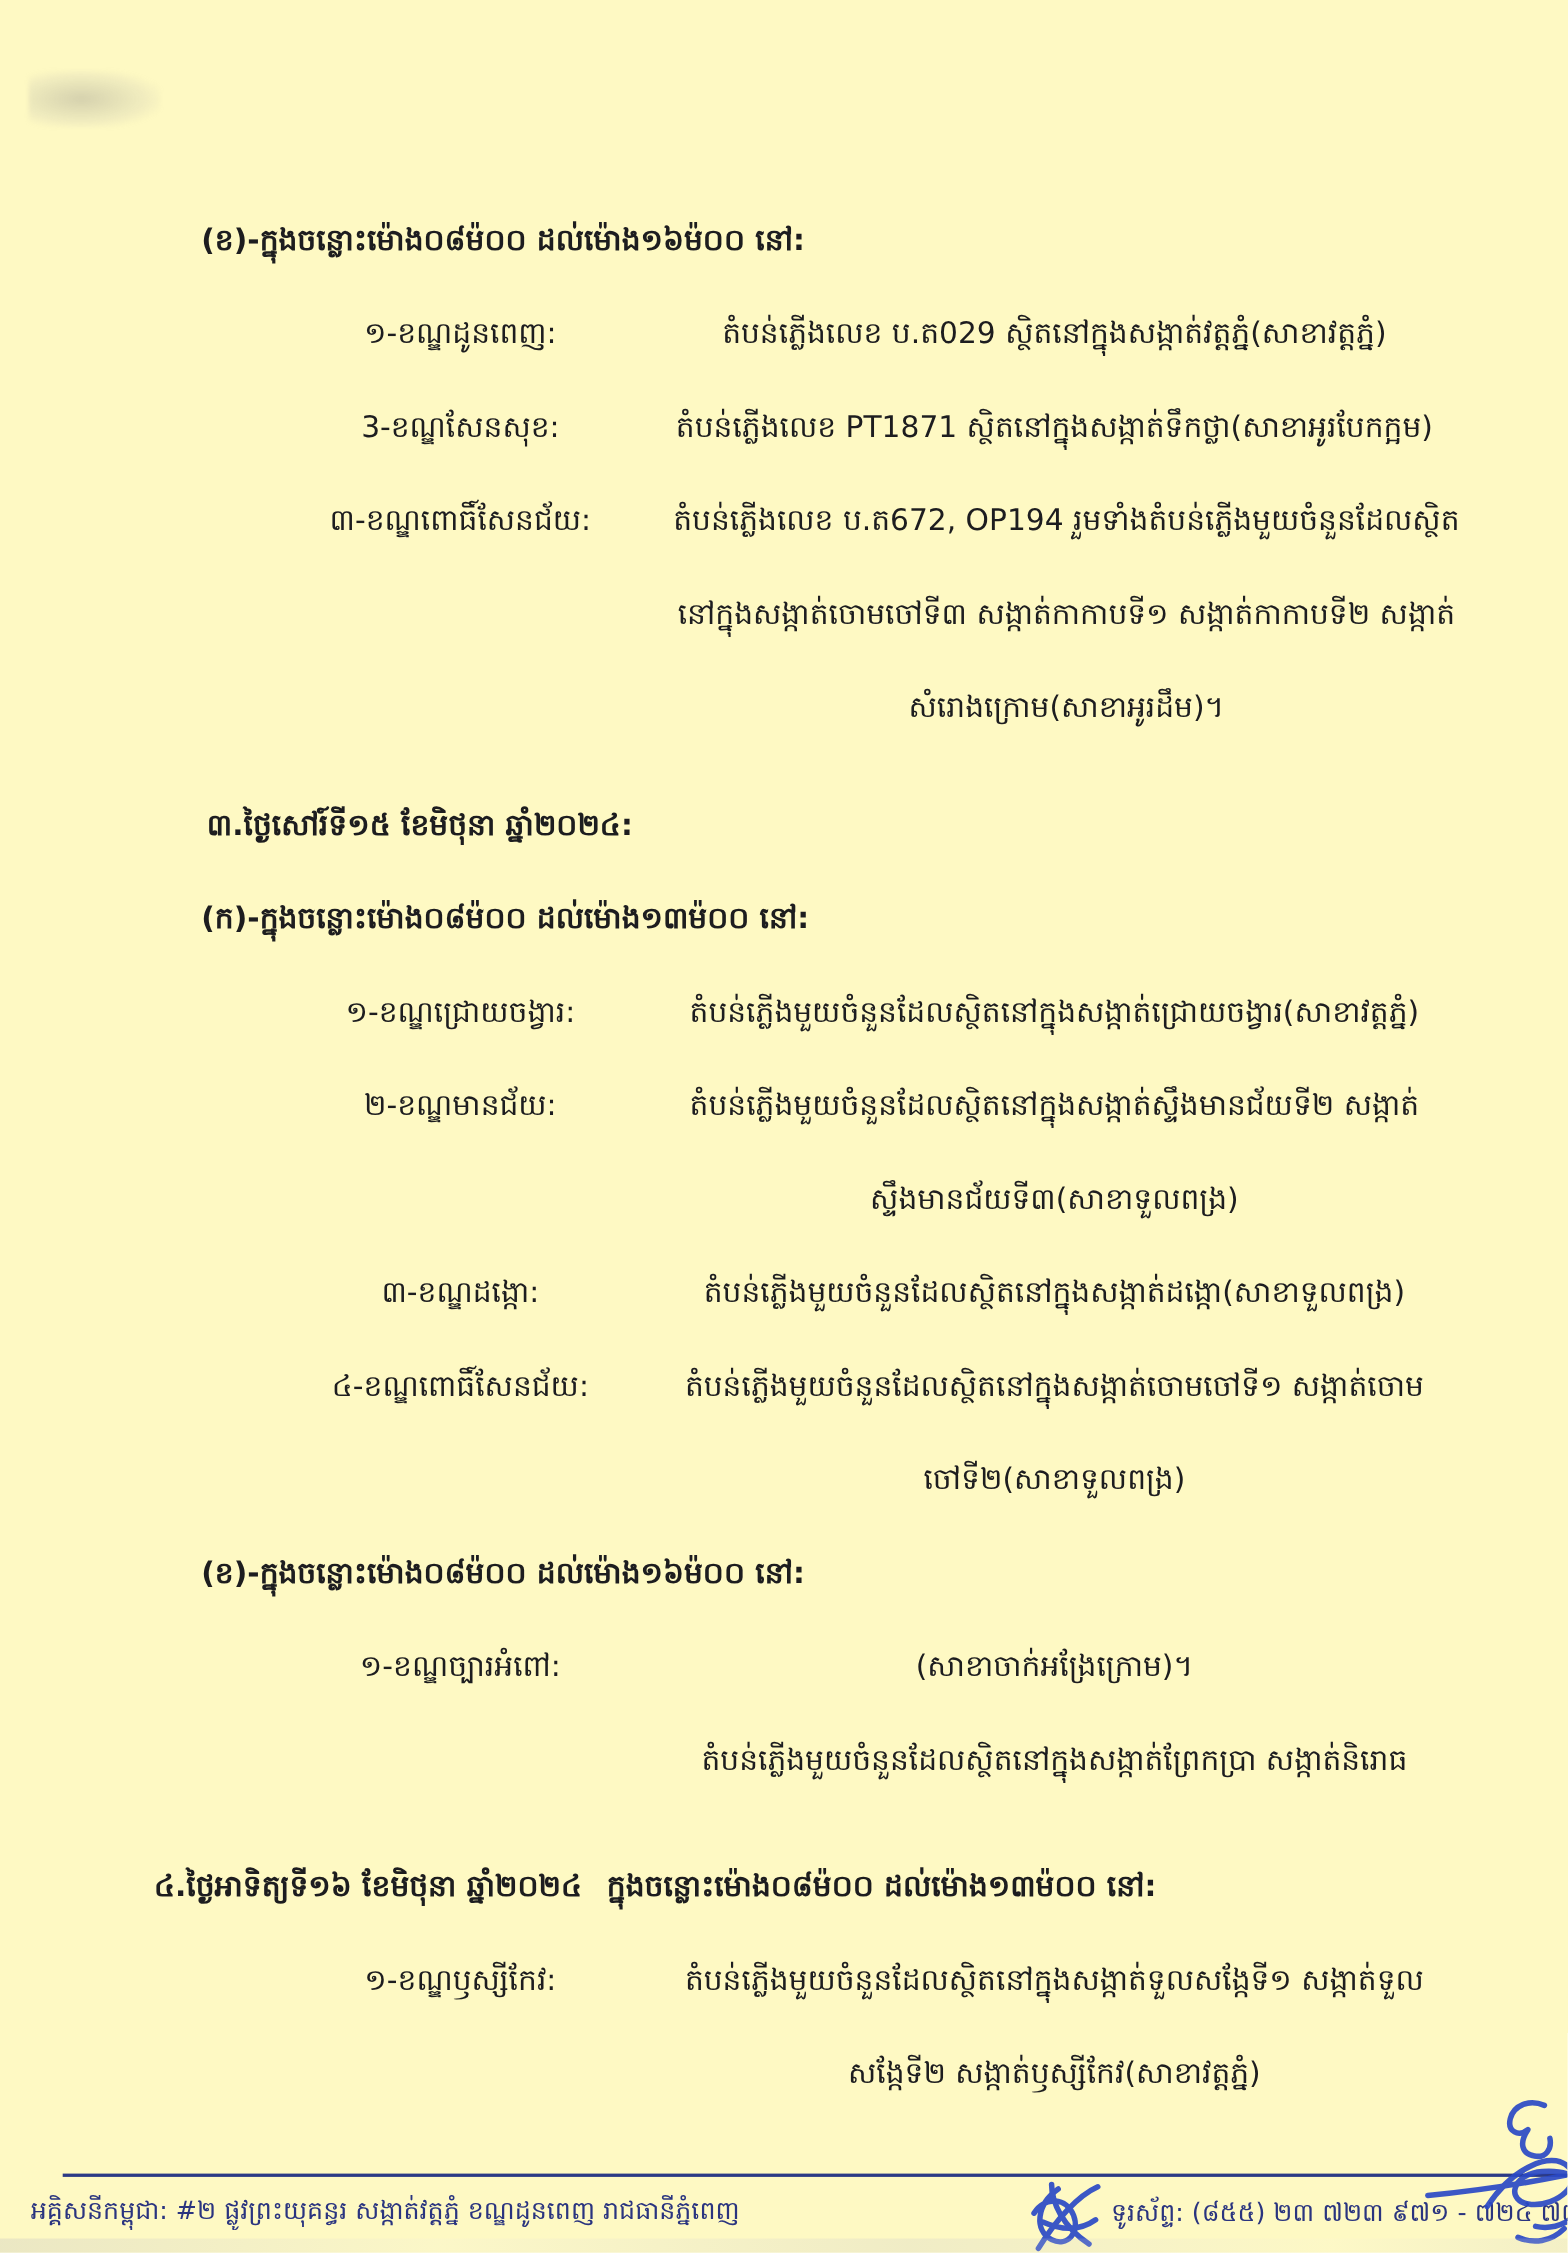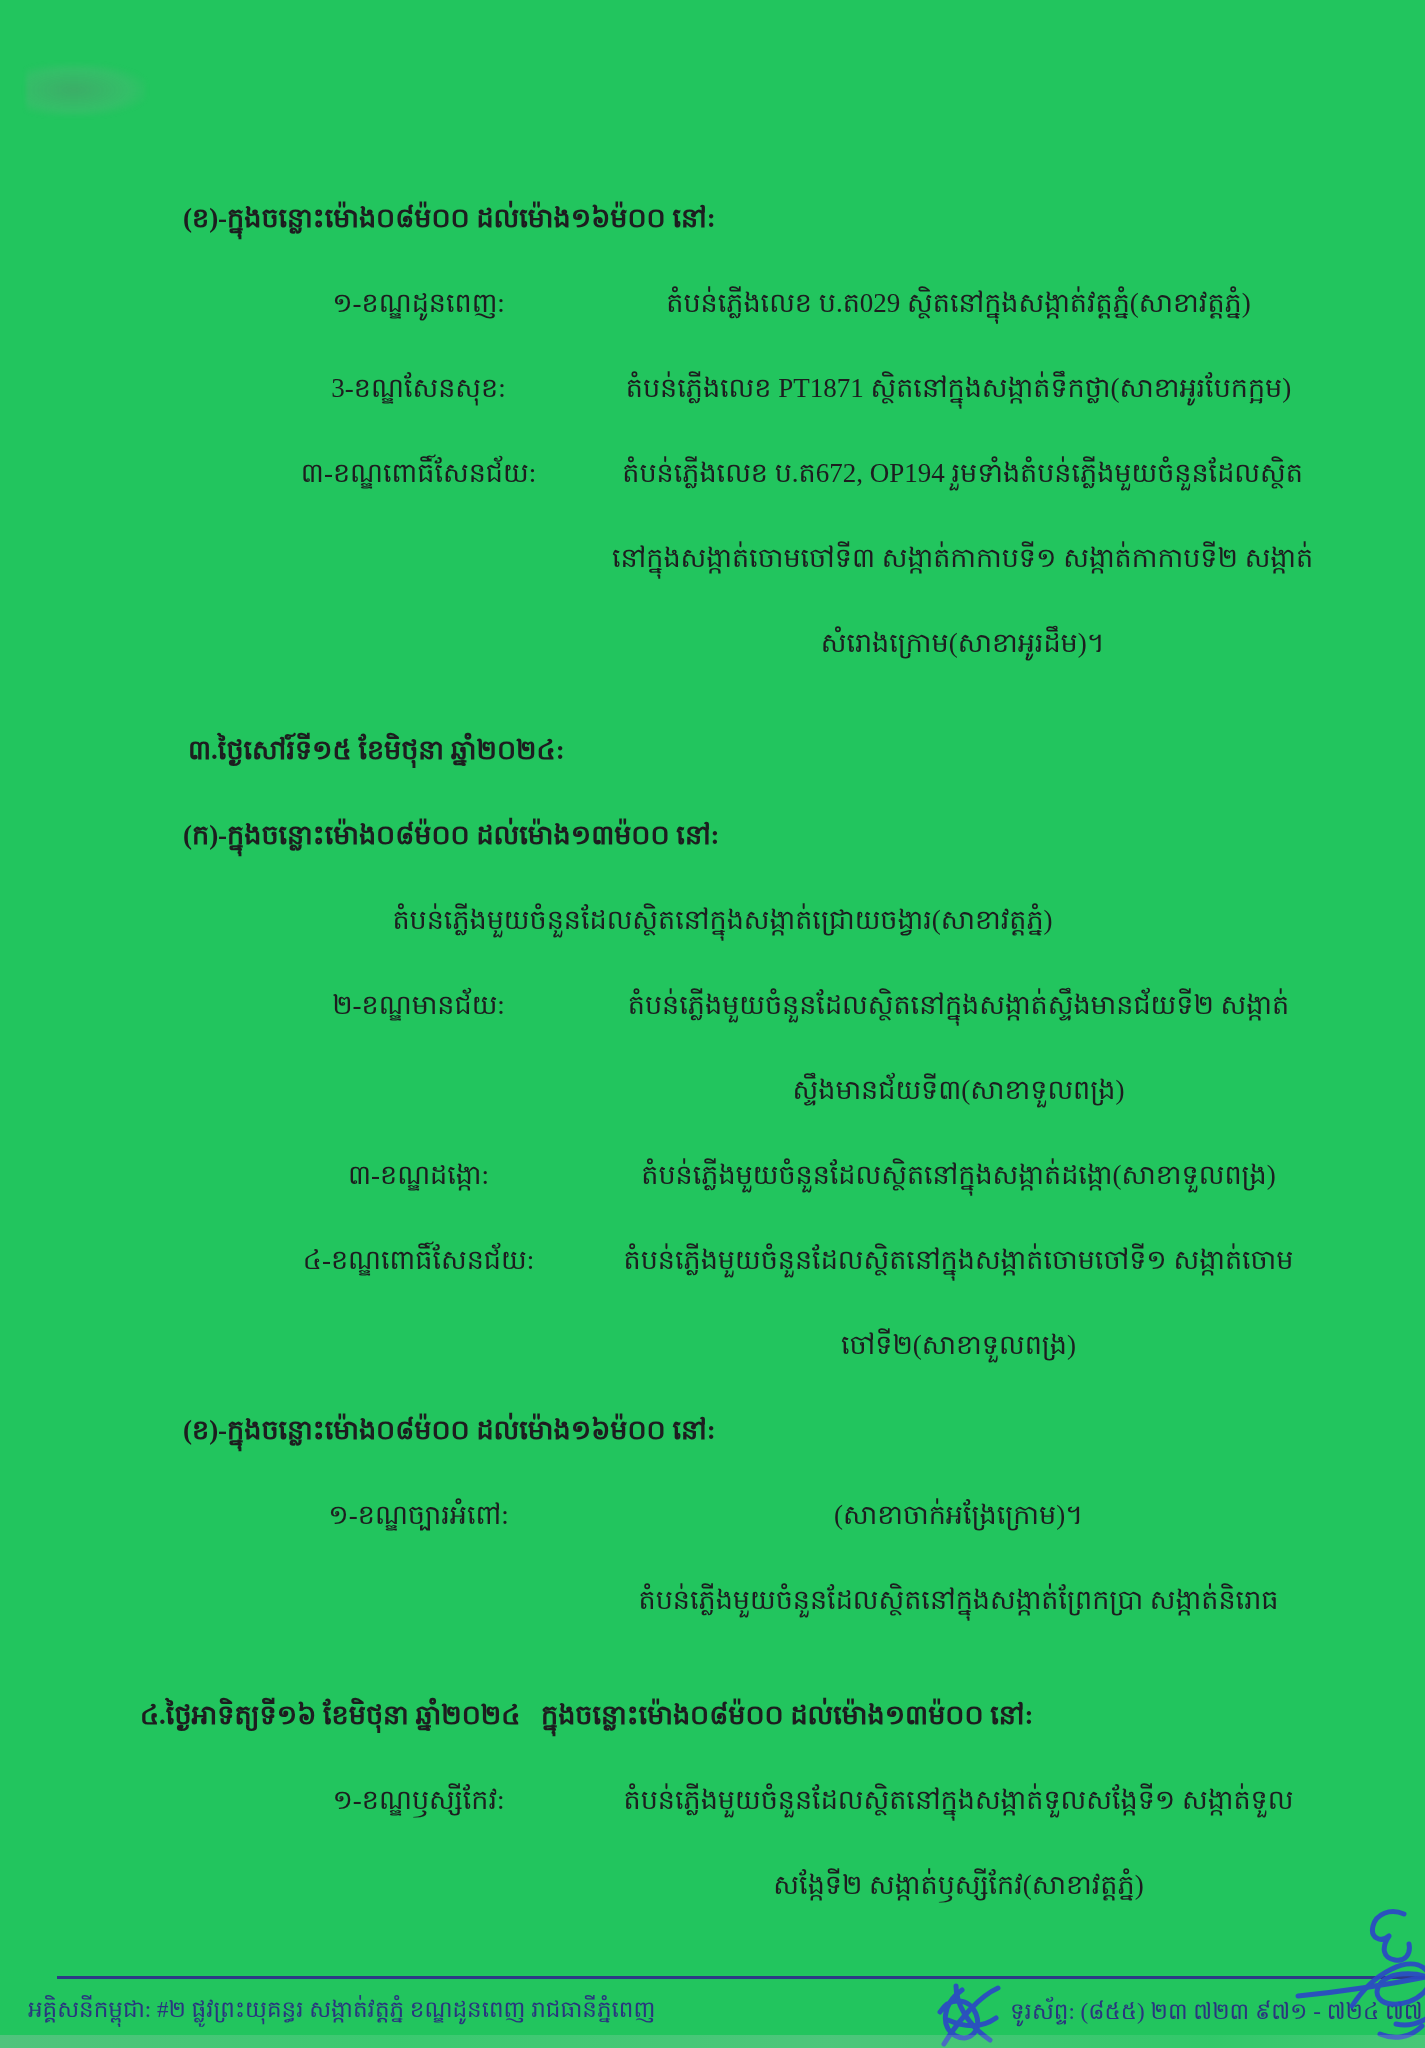--- a/index.html
+++ b/index.html
@@ -2,21 +2,21 @@
 <html lang="km"><head>
 <meta charset="utf-8">
 <style>
   html,body{margin:0;padding:0;}
   body{
     width:1425px;height:2048px;position:relative;overflow:hidden;
     background:#ffffff;
     font-family:"DejaVu Sans","Liberation Sans",sans-serif;
     color:#1d1d1f;
   }
-  .page{position:absolute;inset:0;background:#22c55e;font-family:Liberation Serif, serif;}
+  .page{position:absolute;inset:0;background:#fef9c3;}
   
   .smudge{position:absolute;left:26px;top:64px;width:120px;height:52px;
     background:radial-gradient(ellipse at 40% 50%, rgba(120,120,126,.30), rgba(160,160,166,.14) 55%, transparent 78%);
     filter:blur(2px);}
   .bottom-strip{position:absolute;left:0;right:0;bottom:0;height:13px;
     background:linear-gradient(to right, rgba(190,190,196,.30), rgba(232,232,236,.12) 28%, rgba(200,200,206,.26) 58%, rgba(238,238,241,.08) 85%, rgba(205,205,210,.22));}
   
   .content{position:absolute;left:140px;top:176px;width:1165px;font-size:27px;}
   .line{height:85px;line-height:85px;white-space:nowrap;}
   .tw{margin-left:43px;font-weight:600;}
@@ -65,20 +65,21 @@
         <div class="line">នៅក្នុងសង្កាត់ចោមចៅទី៣ សង្កាត់កាកាបទី១ សង្កាត់កាកាបទី២ សង្កាត់</div>
         <div class="line">សំរោងក្រោម(សាខាអូរដឹម)។</div>
       </div>
     </div>
 
     <div class="line sec-title gap-sec3">៣.ថ្ងៃសៅរ៍ទី១៥ ខែមិថុនា ឆ្នាំ២០២៤:</div>
 
     <div class="line tw">(ក)-ក្នុងចន្លោះម៉ោង០៨ម៉០០ ដល់ម៉ោង១៣ម៉០០ នៅ:</div>
 
     <div class="row">
+      <div class="lab line">១-ខណ្ឌជ្រោយចង្វារ:</div>
       <div class="val">
         <div class="line">តំបន់ភ្លើងមួយចំនួនដែលស្ថិតនៅក្នុងសង្កាត់ជ្រោយចង្វារ(សាខាវត្តភ្នំ)</div>
       </div>
     </div>
 
     <div class="row">
       <div class="lab line">២-ខណ្ឌមានជ័យ:</div>
       <div class="val">
         <div class="line">តំបន់ភ្លើងមួយចំនួនដែលស្ថិតនៅក្នុងសង្កាត់ស្ទឹងមានជ័យទី២ សង្កាត់</div>
         <div class="line">ស្ទឹងមានជ័យទី៣(សាខាទួលពង្រ)</div>

